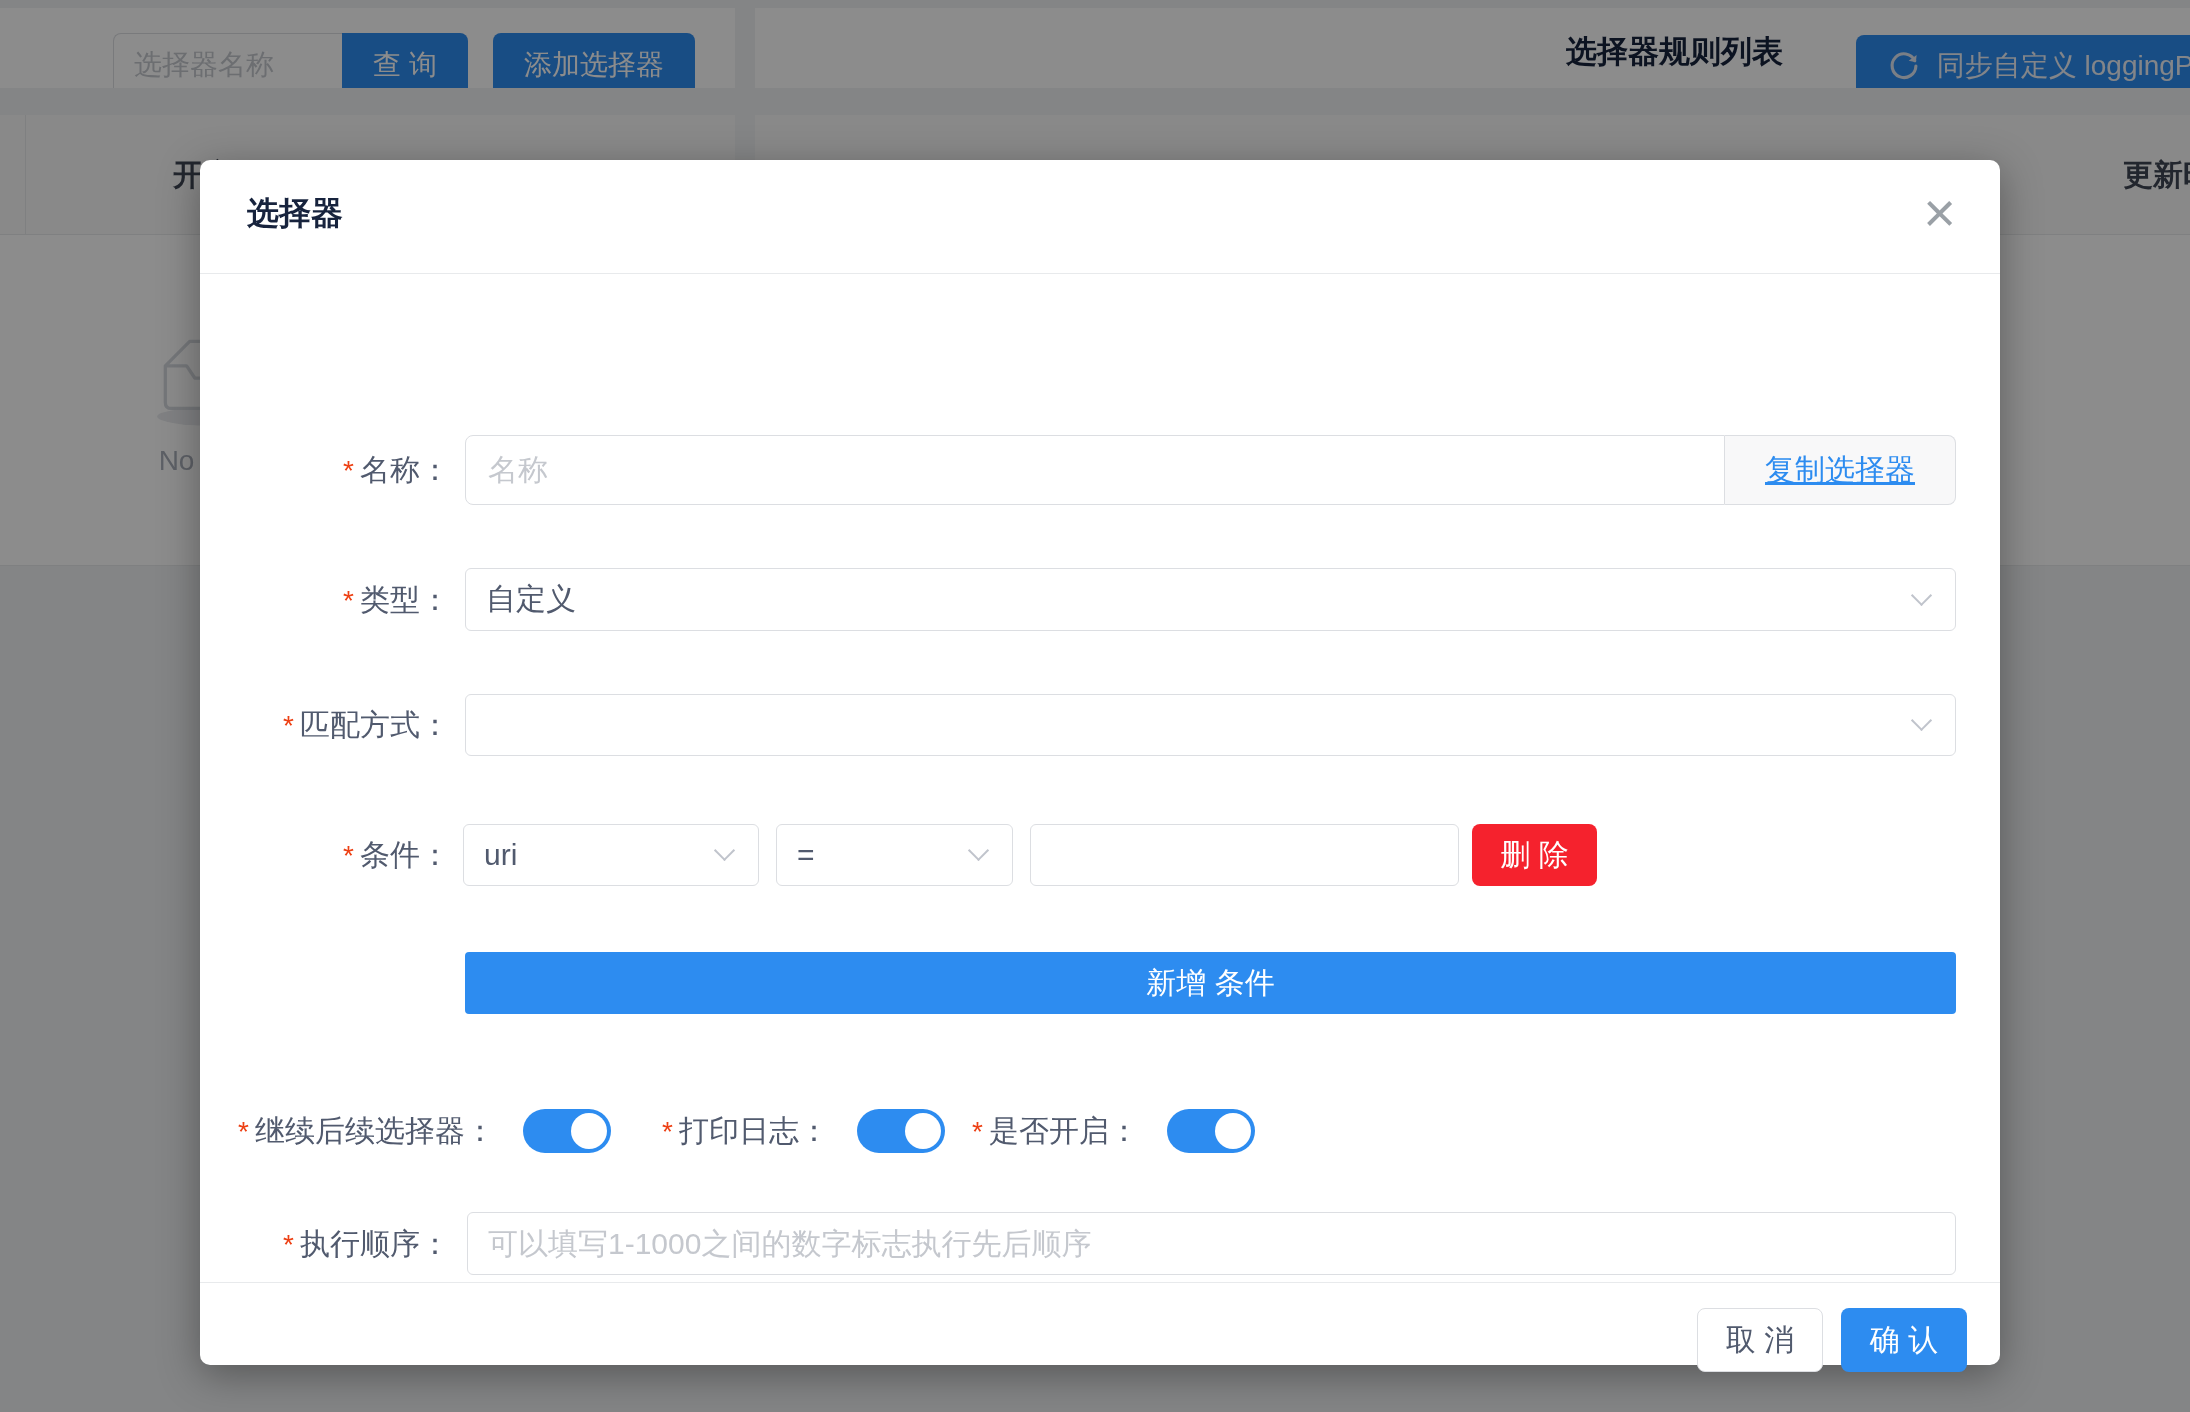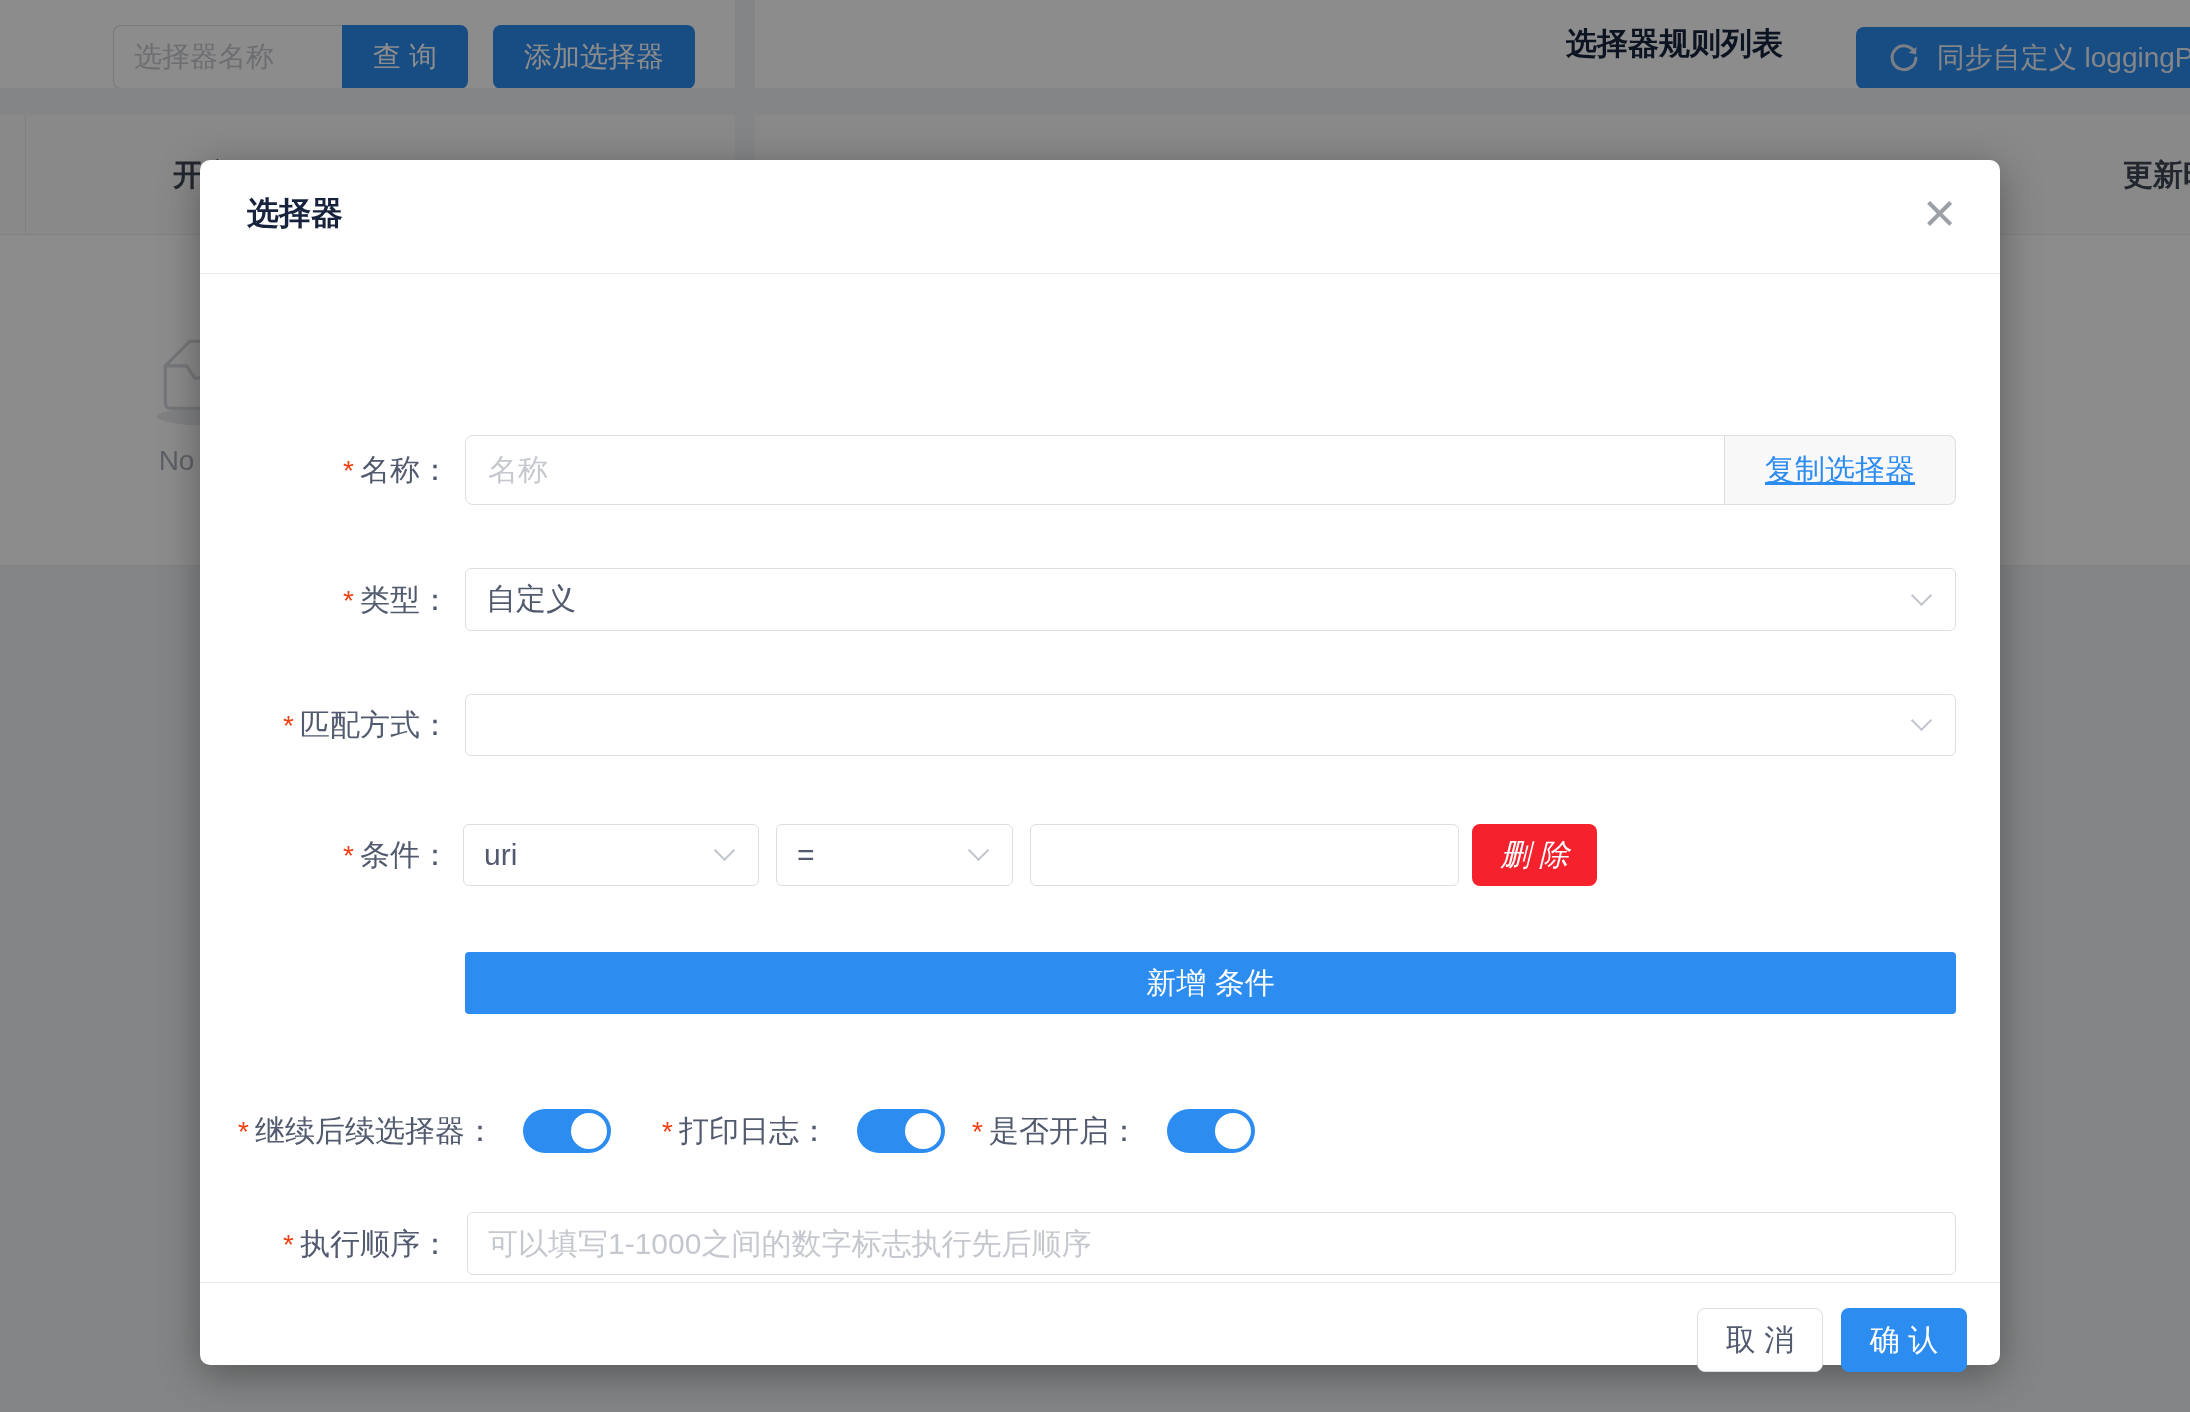--- a/index.html
+++ b/index.html
@@ -1,21 +1,21 @@
 <!DOCTYPE html>
 <html><head>
 <meta charset="utf-8">
 <style>
   * { margin:0; padding:0; box-sizing:border-box; }
   html,body { width:2190px; height:1412px; overflow:hidden; }
   body { font-family:"Liberation Sans","DejaVu Sans",sans-serif; }
   #stage { position:relative; width:2190px; height:1412px; background:#f1f2f4; overflow:hidden; }
 
   
-  .card { position:absolute; background:#ffffff; }
+  .card { position:absolute; background:#ffffff;margin-top:8px; }
   .topbar-left  { left:0; top:0; width:735px; height:88px; }
   .topbar-right { left:755px; top:0; width:1435px; height:88px; }
   .band { position:absolute; left:0; top:88px; width:2190px; height:27px; background:#f1f2f4; }
   .thead { position:absolute; top:115px; height:120px; background:#fafafa; border-bottom:1px solid #e8eaec; }
   .thead-left { left:0; width:735px; }
   .thead-right{ left:755px; width:1435px; overflow:hidden; }
   .tbody { position:absolute; top:235px; height:331px; background:#ffffff; border-bottom:1px solid #e8eaec; }
   .tbody-left { left:0; width:735px; }
   .tbody-right{ left:755px; width:1435px; }
   .vline { position:absolute; left:25px; top:0; width:1px; height:120px; background:#e8eaec; }
@@ -166,21 +166,21 @@
         <div class="sel-value">uri</div>
         <span class="chev"></span>
       </div>
       <div class="ctl" style="left:576px; top:550px; width:237px; height:62px;">
         <div class="sel-value">=</div>
         <span class="chev"></span>
       </div>
       <div class="ctl" style="left:830px; top:550px; width:429px; height:62px;">
         <input class="ctl-inner" value="" style="">
       </div>
-      <div class="btn danger-btn" style="position:absolute; left:1272px; top:550px; width:125px; height:62px;font-style:italic;">删 除</div>
+      <div class="btn danger-btn" style="position:absolute; left:1272px; top:550px; width:125px; height:62px;">删 除</div>
 
       <div class="btn add-cond-btn">新增 条件</div>
 
       <div class="switch-group" style="left:38px;">
         <div class="sw-label">
           <span class="req">*</span><span>继续后续选择器：</span>
         </div>
         <div class="switch"></div>
       </div>
       <div class="switch-group" style="left:462px;">

